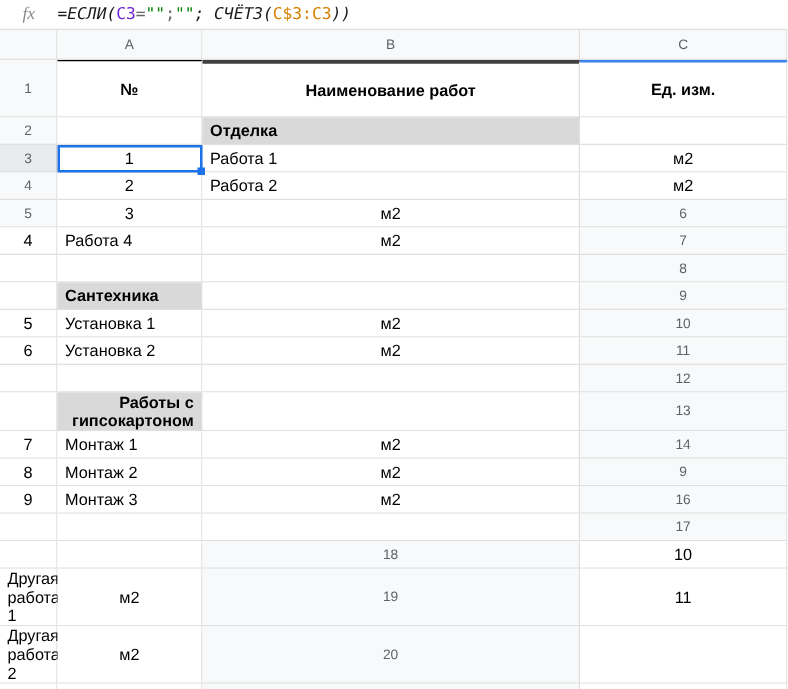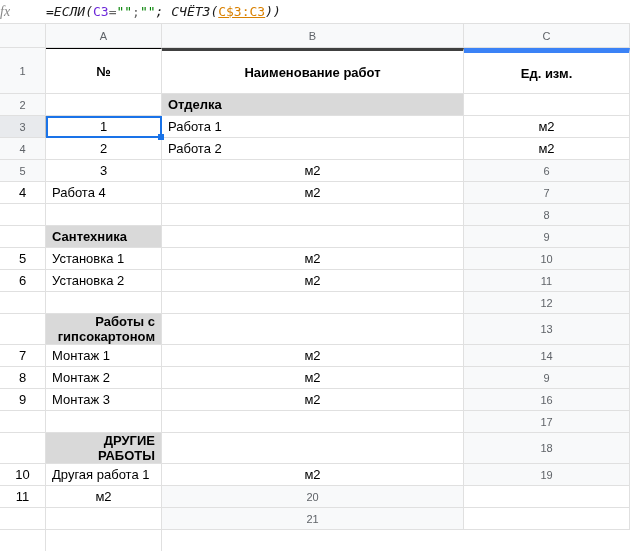--- a/index.html
+++ b/index.html
@@ -12,38 +12,38 @@
     }
     .formula-bar {
       display: flex;
       align-items: center;
       height: 24px;
       border-bottom: 1px solid #e0e0e0;
       background: #fff;
     }
     .fx-icon {
       width: 46px;
-      text-align: left;
+      text-align: center;
       font-style: italic;
       color: #888;
       font-family: Georgia, serif;
       font-size: 14px;
     }
     .formula-input {
       flex: 1;
       font-family: Consolas, monospace;
       font-size: 13px;
       color: #1a1a1a;
       padding: 3px 0;
     }
     .tok-fn { color: #1a1a1a; font-style: italic; }
     .tok-ref1 { color: #6d28d9; }
     .tok-op { color: #666; }
     .tok-str { color: #008000; }
-    .tok-ref2 { color: #d98000; text-decoration: underline; }
+    .tok-ref2 { color: #d98000; }
 
     .sheet {
       display: grid;
       grid-template-columns: 46px 116px 302px 166px;
     }
     .hdr {
       background: #f8f9fa;
       border-right: 1px solid #e0e0e0;
       border-bottom: 1px solid #e0e0e0;
       text-align: center;
@@ -110,21 +110,21 @@
 
 <div class="sheet">
   <div class="corner"></div>
   <div class="hdr">A</div>
   <div class="hdr">B</div>
   <div class="hdr">C</div>
 
   <div class="rowhdr row-1" style="min-height:46px">1</div>
   <div class="cell A th data-area data-first" style="border-top:1px solid #000">№</div>
   <div class="cell B th data-area data-first" style="border-top:3px solid #404040">Наименование работ</div>
-  <div class="cell C th data-area data-first" style="border-top:5px solid #3b82f6">Ед. изм.</div>
+  <div class="cell C th data-area data-first" style="border-top:2px solid #3b82f6">Ед. изм.</div>
 
   <div class="rowhdr">2</div>
   <div class="cell A center data-area"></div>
   <div class="cell B group data-area">Отделка</div>
   <div class="cell C center data-area"></div>
 
   <div class="rowhdr sel">3</div>
   <div class="cell A center data-area selected">1</div>
   <div class="cell B data-area">Работа 1</div>
   <div class="cell C center data-area">м2</div>
@@ -188,30 +188,30 @@
   <div class="cell B data-area">Монтаж 3</div>
   <div class="cell C center data-area">м2</div>
 
   <div class="rowhdr">16</div>
   <div class="cell A center data-area"></div>
   <div class="cell B data-area"></div>
   <div class="cell C center data-area"></div>
 
   <div class="rowhdr">17</div>
   <div class="cell A center data-area"></div>
-  <div class="cell B group data-area">ДРУГИЕ РАБОТЫ</div>
   <div class="cell C center data-area"></div>
 
   <div class="rowhdr">18</div>
   <div class="cell A center data-area">10</div>
   <div class="cell B data-area">Другая работа 1</div>
   <div class="cell C center data-area">м2</div>
 
   <div class="rowhdr">19</div>
   <div class="cell A center data-area">11</div>
+  <div class="cell B data-area">Другая работа 2</div>
   <div class="cell C center data-area">м2</div>
 
   <div class="rowhdr">20</div>
   <div class="cell A center data-area"></div>
   <div class="cell B data-area"></div>
   <div class="cell C center data-area"></div>
 
   <div class="rowhdr">21</div>
   <div class="cell A center"></div>
   <div class="cell B"></div>

